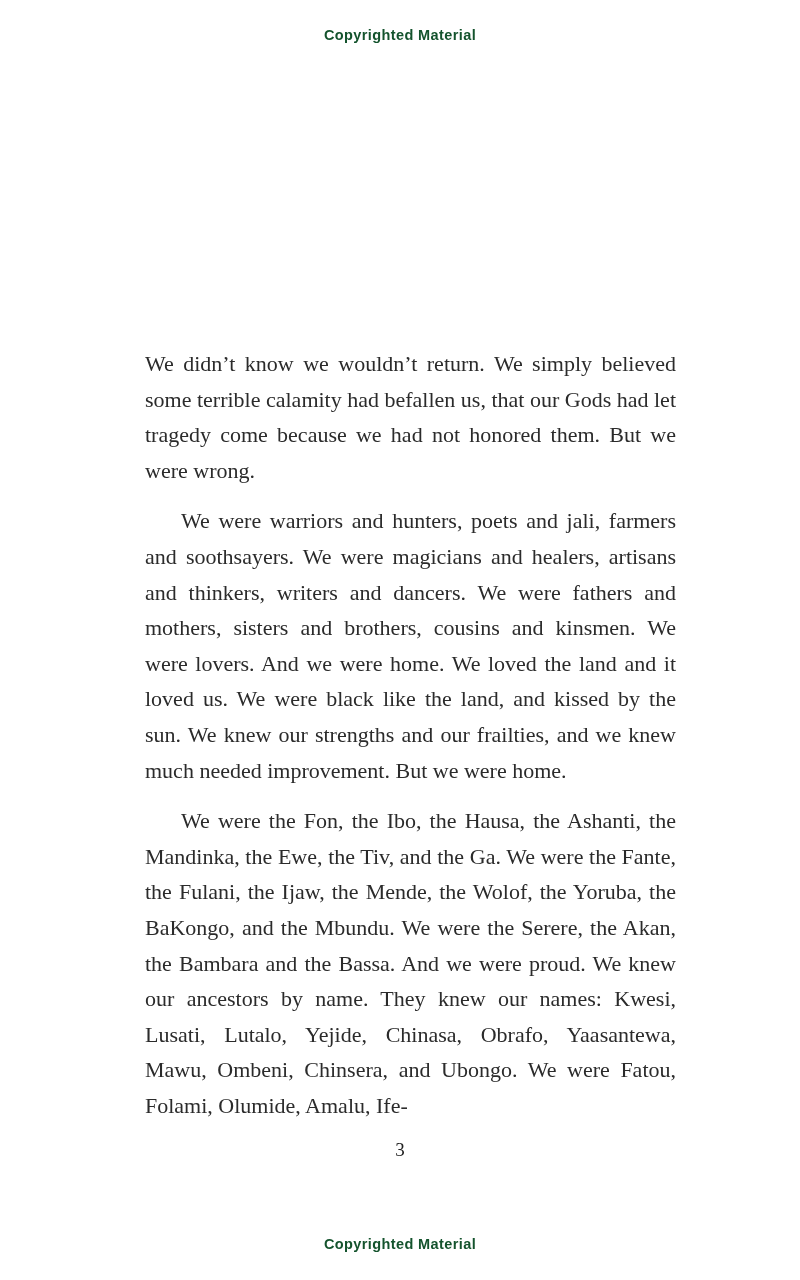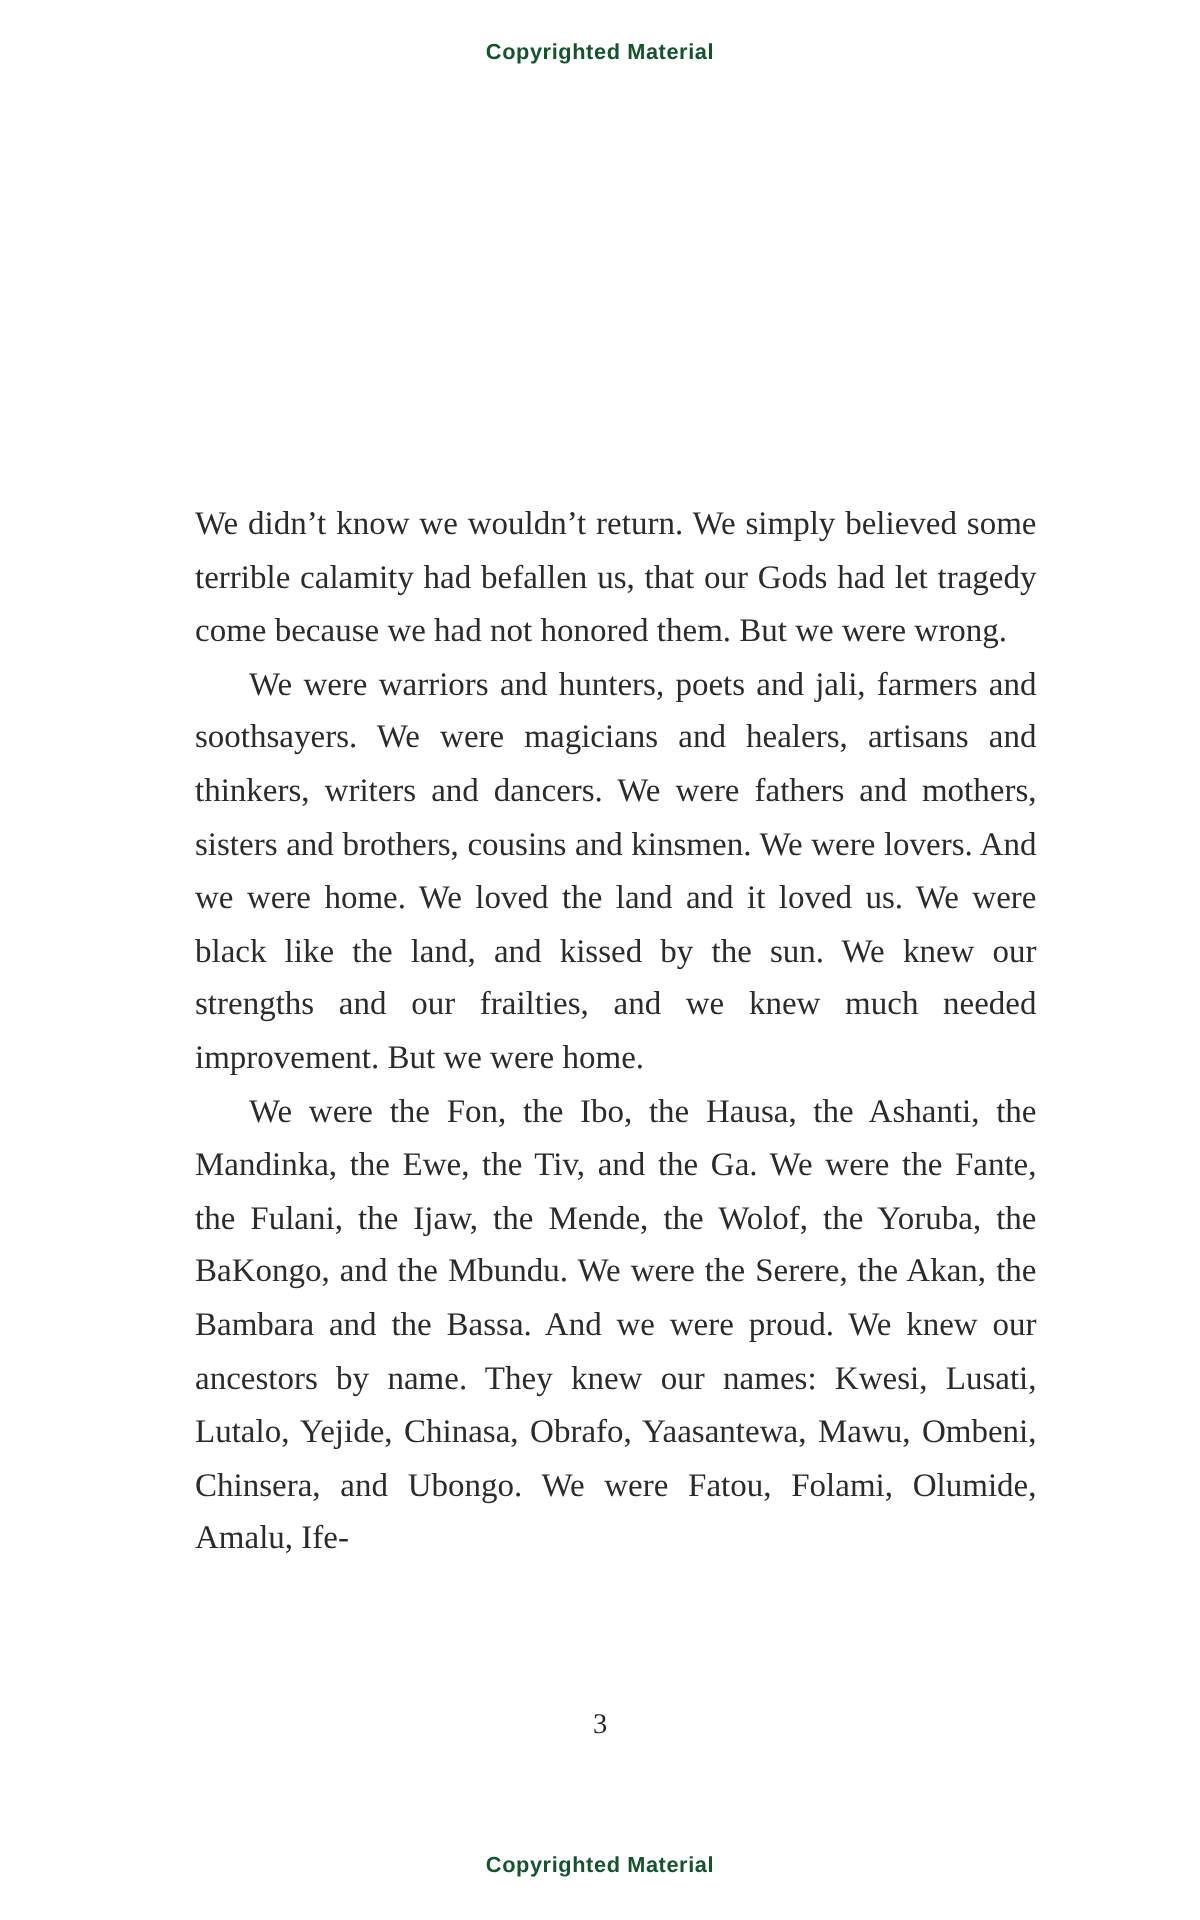--- a/index.html
+++ b/index.html
@@ -33,21 +33,21 @@
     left: 130px;
     top: 331px;
     width: 561px;
     color: #2b2b2b;
     font-size: 22px;
     line-height: 35.6px;
     text-align: justify;
     text-justify: inter-word;
   }
   .text-block p {
-    margin: 0;
+    margin: 15px;
     padding: 0;
   }
   .text-block p.indent {
     text-indent: 36px;
   }
   .page-number {
     position: absolute;
     left: 0;
     top: 1139px;
     width: 800px;

